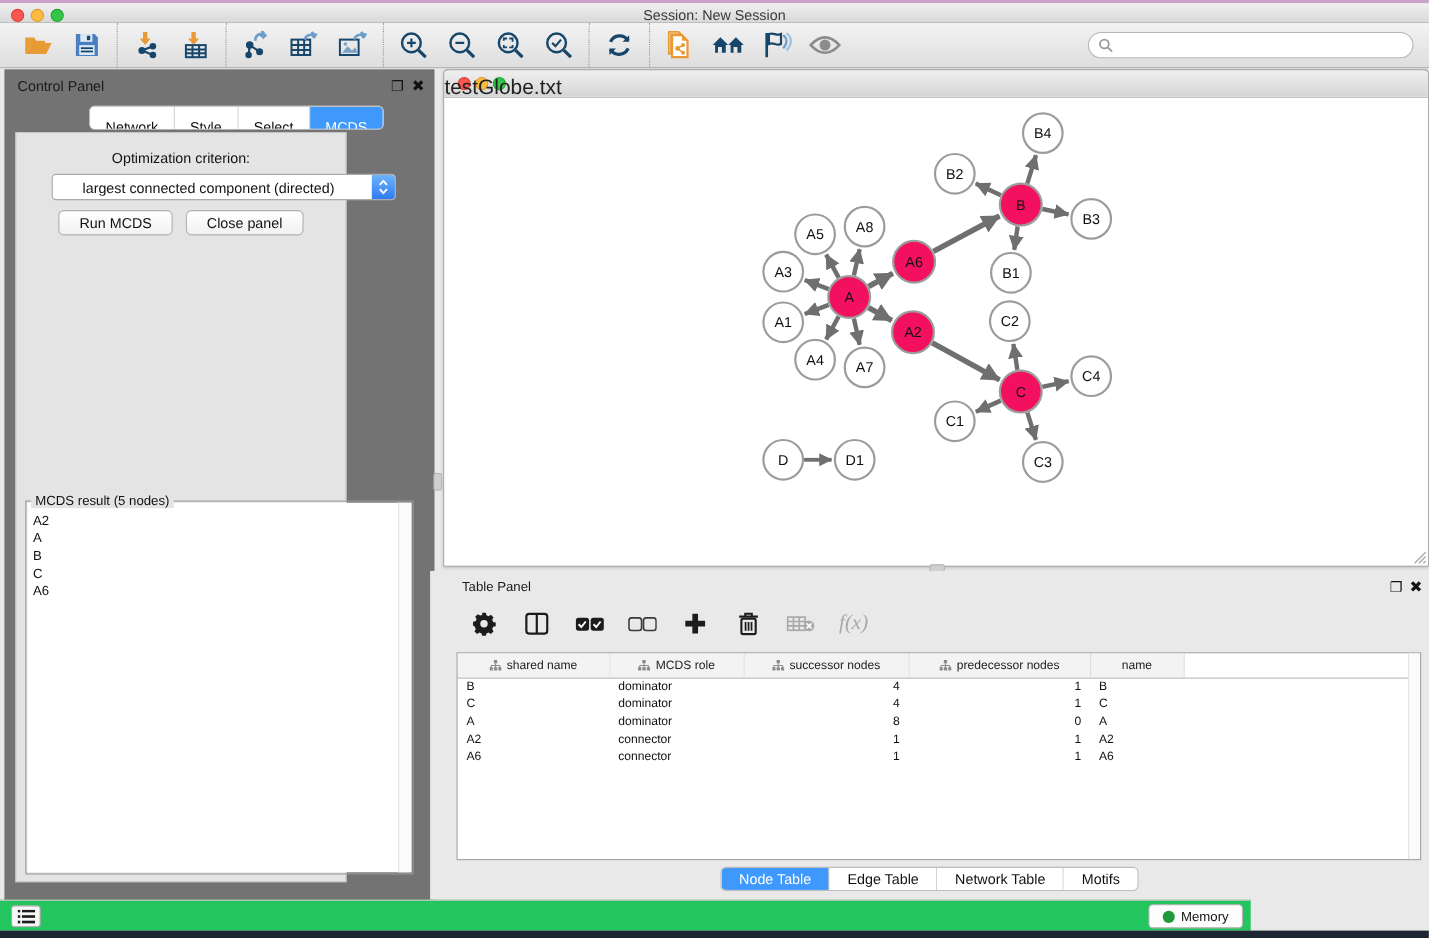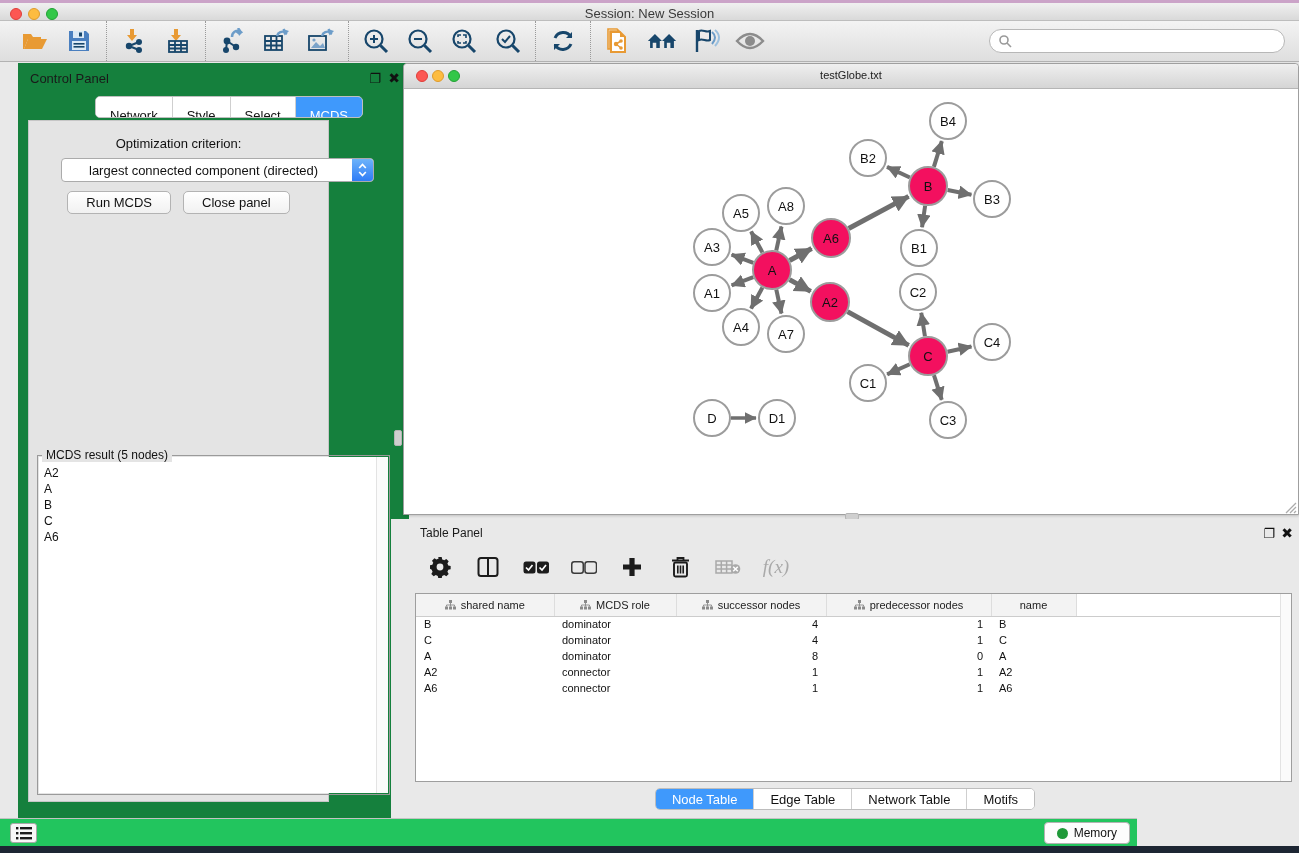--- a/index.html
+++ b/index.html
@@ -25,21 +25,21 @@
   .tb-group { display:flex; align-items:center; gap:14px; padding:0 12px; }
   .tb-sep { width:1px; height:40px; border-left:1px dotted #9a9a9a; }
   .tb-btn { width:30px; height:30px; display:flex; align-items:center; justify-content:center; cursor:default; }
   .tb-btn svg { display:block; }
   .search-wrap { margin-left:auto; margin-right:6px; }
   .search-box { width:296px; height:24px; border:1px solid #b7b7b7; border-radius:12px;
     background:#fff; display:flex; align-items:center; padding-left:8px; }
   .search-box input { border:none; outline:none; flex:1; height:18px; font-size:12px; background:transparent; }
 
   
-  .control-panel { position:absolute; left:18px; top:63px; width:391px; height:755px; background:#15803d; }
+  .control-panel { position:absolute; left:4px; top:63px; width:391px; height:755px; background:#737373; }
   .cp-header { position:absolute; left:0; top:6px; width:100%; height:20px; }
   .cp-title { position:absolute; left:12px; top:2px; font-size:13px; color:#1a1a1a; }
   .panel-float { position:absolute; top:3px; font-size:13px; color:#111; line-height:14px; }
   .panel-close { position:absolute; top:2px; font-size:14px; font-weight:bold; color:#111; line-height:15px; }
   .cp-float{ right:28px; } .cp-close{ right:9px; }
   .cp-tabs { position:absolute; left:77px; top:33px; height:22px; display:flex;
     border:1px solid #bfbfbf; border-radius:5px; overflow:hidden; background:#fff; }
   .cp-tab { padding:18px 14px; font-size:13px; color:#111; display:flex; align-items:center;
     background:#fff; border-right:1px solid #cfcfcf; cursor:default; }
   .cp-tab:last-child { border-right:none; }
@@ -67,21 +67,21 @@
     background:#fbfbfb; border-left:1px solid #e3e3e3; }
 
   
   .net-window { position:absolute; left:403px; top:63px; width:896px; height:452px;
     border:1px solid #9f9f9f; border-radius:4px 4px 0 0; background:#fff;
     box-shadow:0 1px 3px rgba(0,0,0,.18); }
   .net-titlebar { position:absolute; left:0; top:0; width:100%; height:25px;
     background:linear-gradient(#efefef,#d5d5d5); border-bottom:1px solid #b5b5b5; border-radius:4px 4px 0 0; }
   .net-titlebar .traffic { top:6px; }
   .nt-red{left:12px;} .nt-yellow{left:28px;} .nt-green{left:44px;}
-  .net-title-text { position:absolute; top:5px; width:100%; text-align:center; font-size:11px; color:#222; }
+  .net-title-text { position:absolute; top:5px; width:100%; text-align:left; font-size:19px; color:#222; }
   .net-canvas { position:absolute; left:0; top:25px; width:894px; height:425px; background:#fff; }
   .net-canvas svg { display:block; }
   .resize-grip { position:absolute; right:1px; bottom:1px; width:13px; height:13px; }
   .graph-node-label { font-size:13px; fill:#111; }
 
   .vsplit-thumb { position:absolute; left:394px; top:430px; width:8px; height:16px;
     background:#cfcfcf; border:1px solid #b5b5b5; border-radius:2px; }
   .hsplit-thumb { position:absolute; left:845px; top:513px; width:14px; height:7px;
     background:#cfcfcf; border:1px solid #b5b5b5; border-radius:2px; }
 

